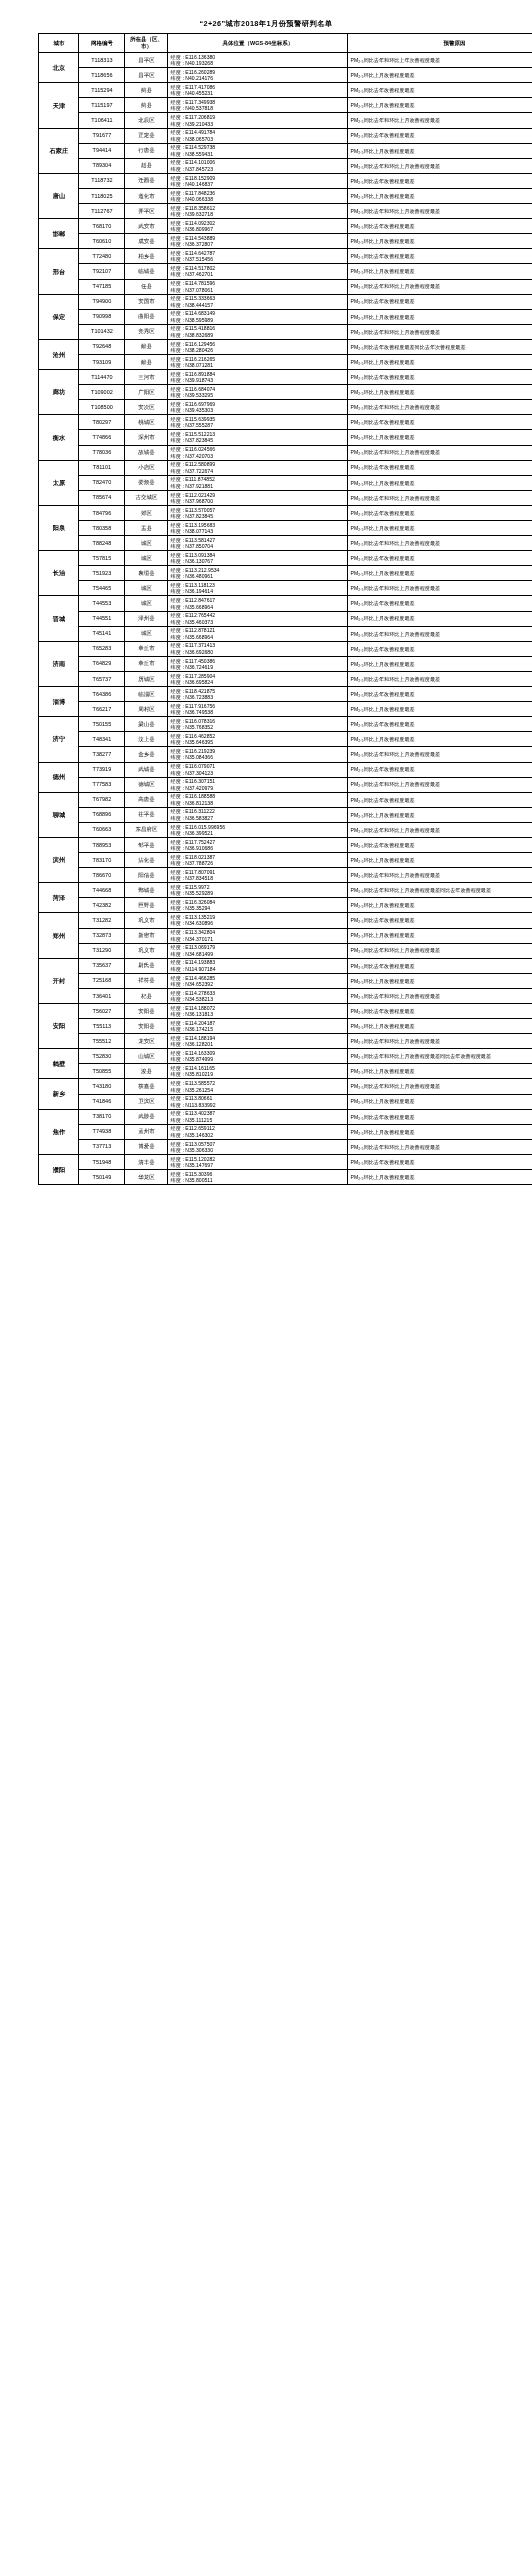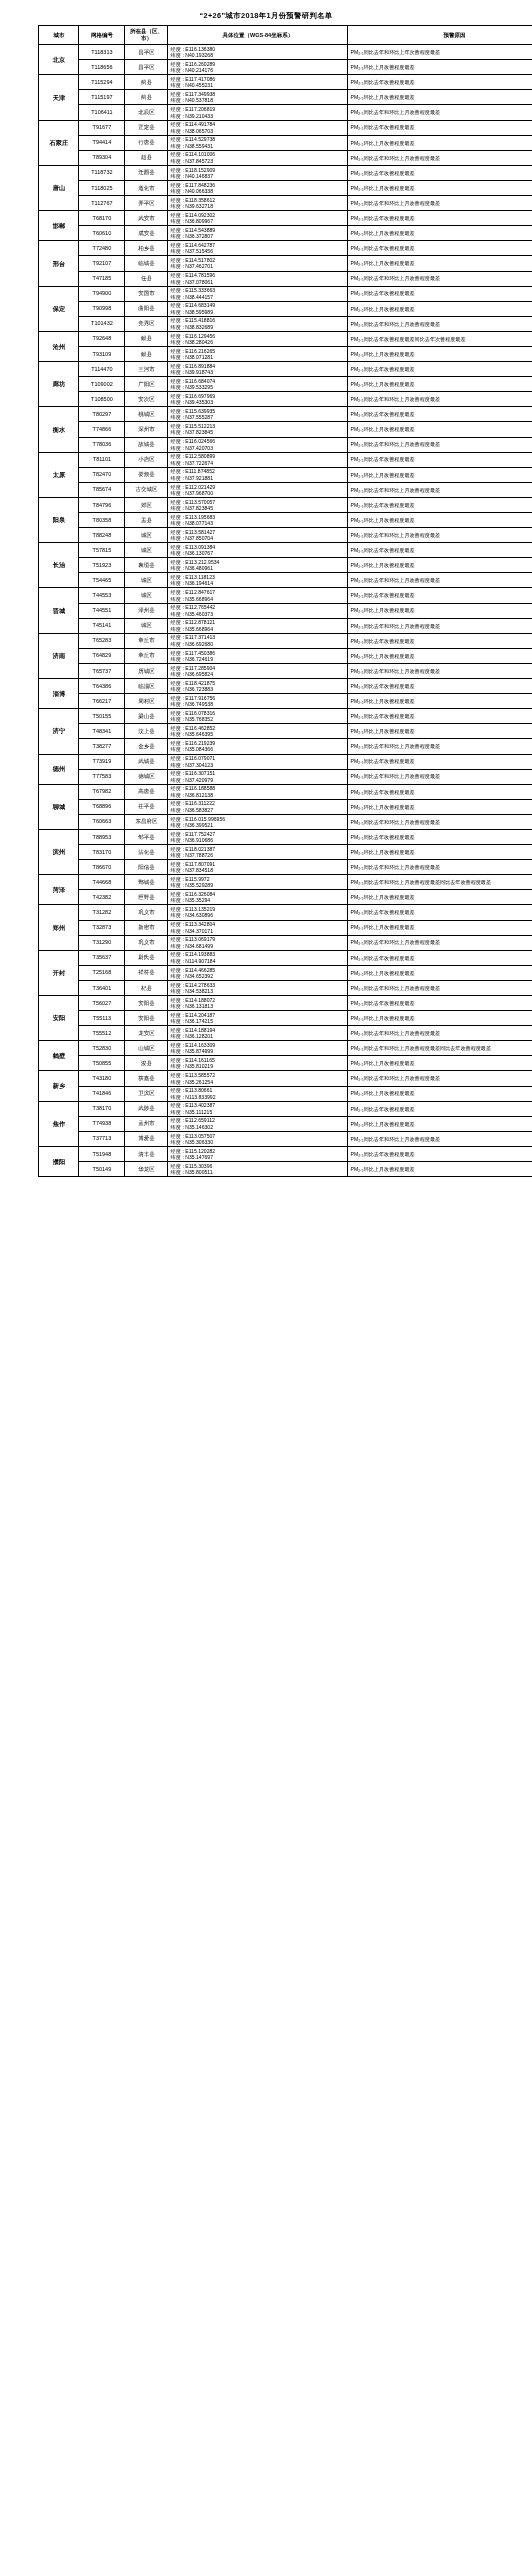--- a/index.html
+++ b/index.html
@@ -1,17 +1,17 @@
 <!DOCTYPE html>
 <html style="font-size:11.8px"><head>
 <meta charset="utf-8">
 <style>
   html,body{margin:0;padding:0;background:#ffffff;}
   body{font-family:"Liberation Sans","DejaVu Sans",sans-serif;}
-  .page{width:467px;margin:4px auto;padding:4.4px 5.9px 14.7px 5.9px;box-sizing:border-box;}
+  .page{width:467px;margin:12px auto;padding:4.4px 5.9px 14.7px 5.9px;box-sizing:border-box;}
   .doc-title{text-align:center;font-size:7.3px;font-weight:bold;color:#000;margin:2.9px 0 3.7px 0;letter-spacing:0.4px;}
   table{border-collapse:collapse;width:521px;margin:0 auto;table-layout:fixed;}
   col.c-city{width:40px;}
   col.c-code{width:46px;}
   col.c-area{width:43px;}
   col.c-loc{width:180px;}
   col.c-reason{width:213px;}
   th,td{border:0.7px solid #000;font-size:5.1px;line-height:1.25;color:#000;padding:0.7px 1.5px;vertical-align:middle;}
   th{font-weight:bold;text-align:center;background:#fff;font-size:5.5px;padding:2.2px 1.5px;}
   td.city{text-align:center;font-weight:bold;font-size:6.2px;}

